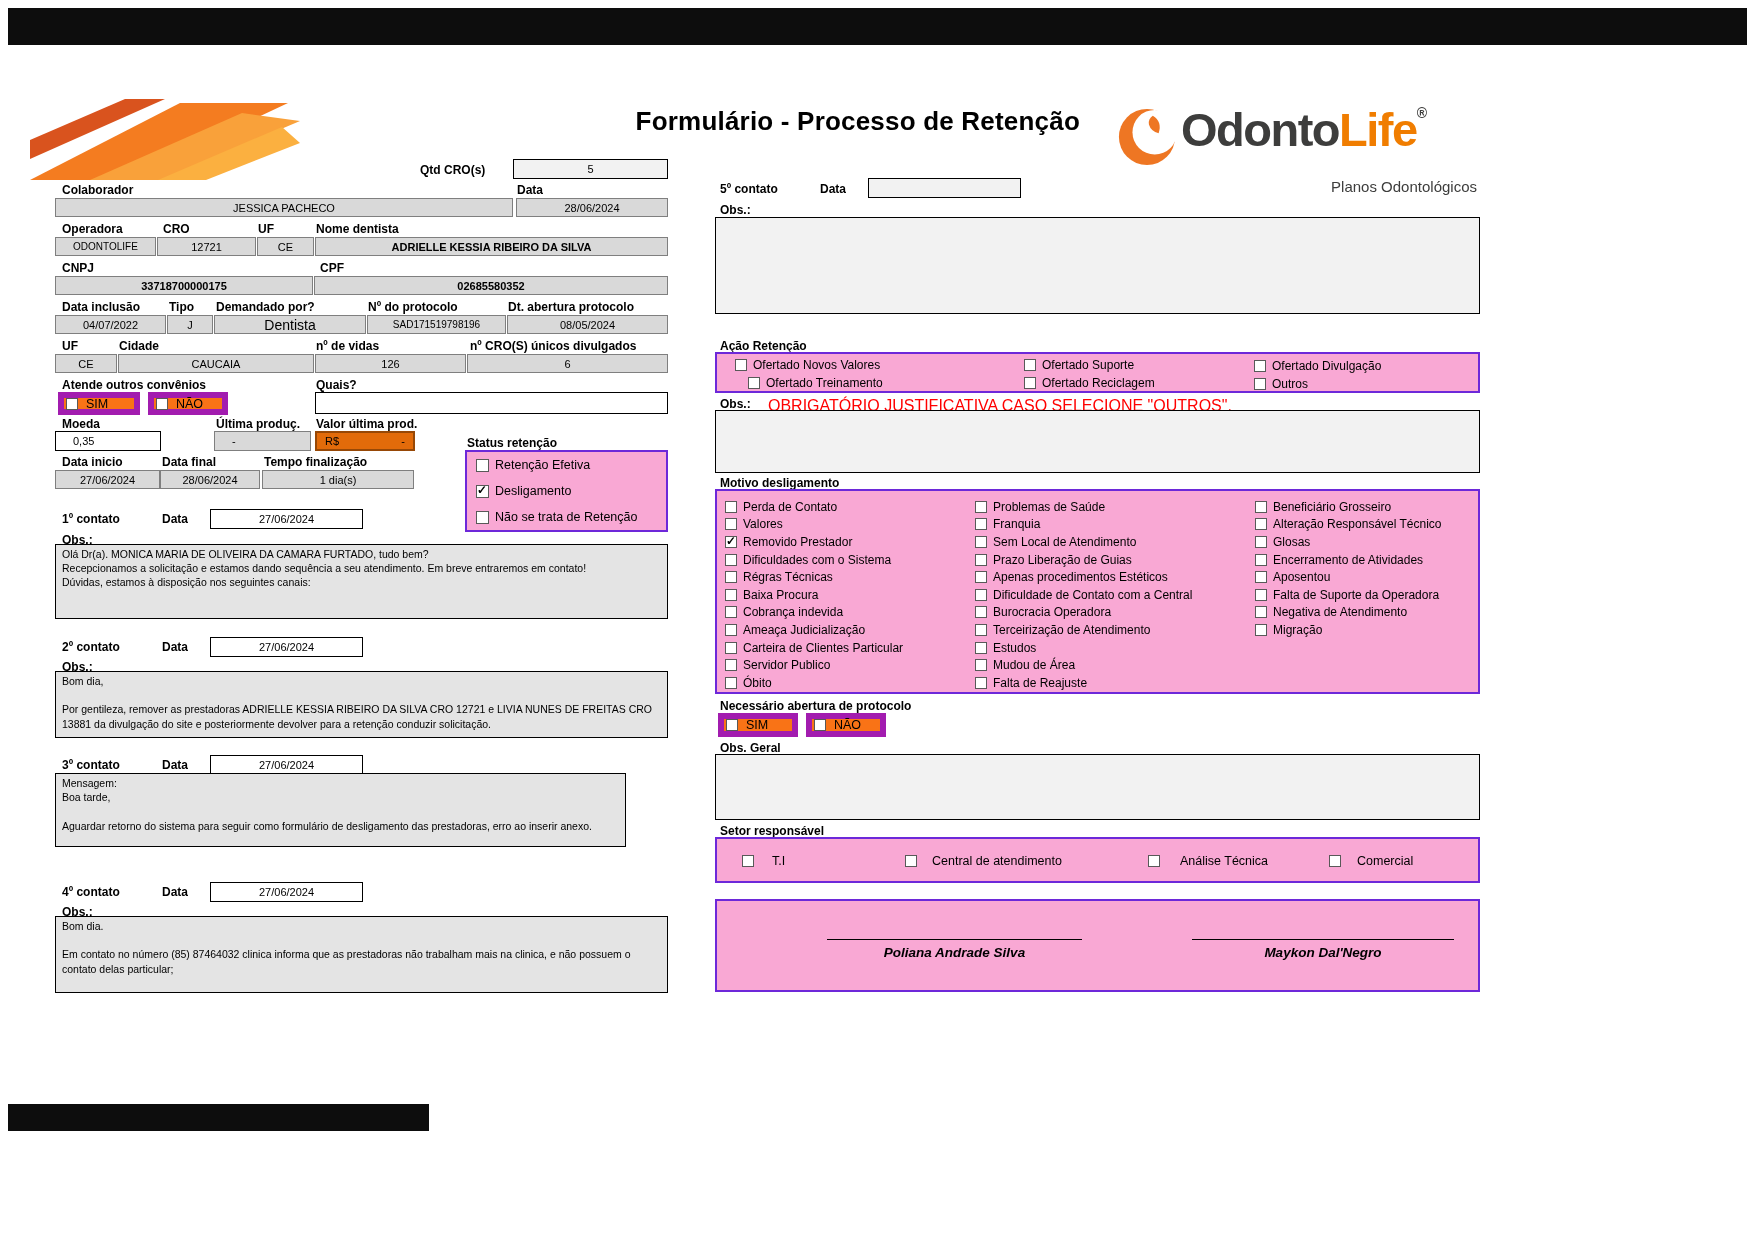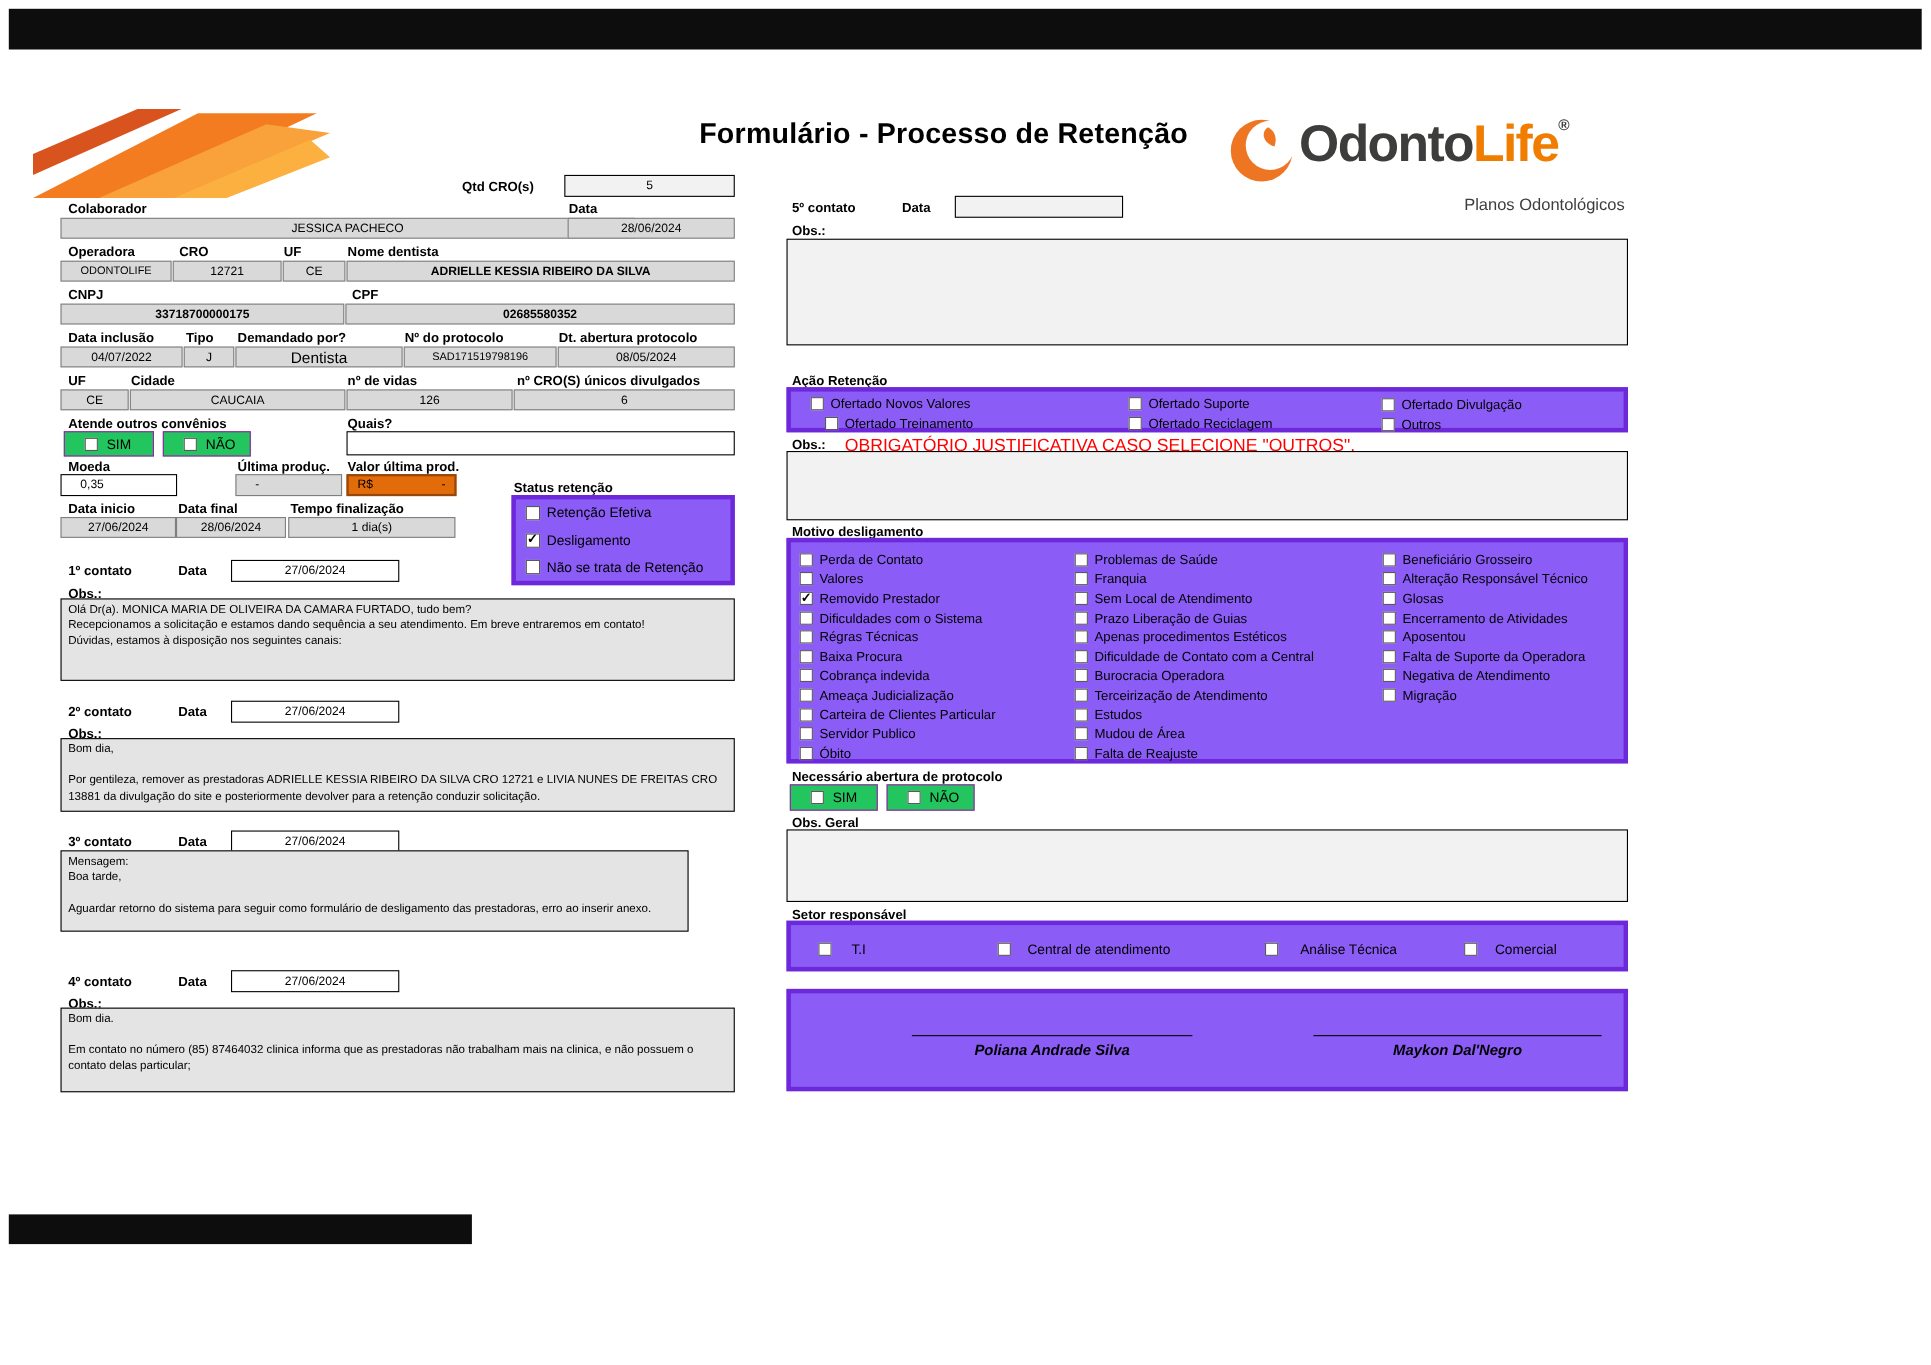--- a/index.html
+++ b/index.html
@@ -10,26 +10,26 @@
   .lbl{position:absolute;font-size:12px;font-weight:bold;white-space:nowrap}
   .fld{position:absolute;height:19px;background:var(--field-gray,#d9d9d9);border:1px solid #7f7f7f;display:flex;align-items:center;justify-content:center;font-size:11px;white-space:nowrap;overflow:hidden}
   .fld.white{background:#fff;border-color:#000}
   .fld.lt{background:#f2f2f2;border-color:#000}
   .fld.bold{font-weight:bold}
   .fld.leftalign{justify-content:flex-start;padding-left:17px}
   .fld.big{font-size:14px}
   .fld.small{font-size:10px}
   .obs{position:absolute;background:#e4e4e4;border:1px solid #000;font-size:10.5px;line-height:1.35;padding:2px 6px;white-space:pre-line;overflow:hidden}
   .obs.lt{background:#f2f2f2}
-  .box{position:absolute;border:4px solid #6d28d9;background:#8b5cf6}
+  .box{position:absolute;border:2px solid #6d28d9;background:#f9a8d4}
   .cb{width:12px;height:12px;min-width:12px;border:1px solid #595959;background:#fff;position:relative;display:inline-block}
   .cb.checked::after{content:"✓";position:absolute;left:0;top:-3px;font-size:12px;font-weight:bold;color:#000}
   .cbitem{display:flex;align-items:center;gap:6px;font-size:12px;white-space:nowrap}
   .cbitem.abs{position:absolute}
-  .cbbox{position:absolute;border:1px solid #a21caf;background:#22c55e;display:flex;align-items:center;gap:8px;padding-left:18px;font-size:12.5px}
+  .cbbox{position:absolute;border:6px solid #a21caf;background:#f97316;display:flex;align-items:center;gap:8px;padding-left:2px;font-size:12.5px}
   .title{position:absolute;left:380px;top:106px;width:700px;text-align:right;font-size:26px;font-weight:bold;letter-spacing:.2px}
   .brand-name{position:absolute;left:1181px;top:102px;font-size:47px;font-weight:bold;letter-spacing:-1.5px;white-space:nowrap}
   .brand-name .dark{color:#3d3d3c}
   .brand-name .orange{color:var(--brand-orange,#f07d00)}
   .brand-name .reg{font-size:14px;vertical-align:28px;letter-spacing:0;color:#3d3d3c}
   .brand-sub{position:absolute;left:1180px;top:178px;width:297px;text-align:right;font-size:15px;color:#3d3d3c}
   .warning{position:absolute;font-size:16px;font-weight:normal;color:var(--warning-red,#ff0000);white-space:nowrap}
   .orangefld{position:absolute;height:20px;background:var(--highlight-orange,#e26b0a);border:2px solid #974806;display:flex;align-items:center;justify-content:space-between;padding:0 8px;font-size:11px}
   .mcol{position:absolute;top:7px;display:flex;flex-direction:column}
   .mcol .cbitem{height:17.6px}
@@ -65,21 +65,21 @@
 <div class="brand-name">
   <span class="dark">Odonto</span><span class="orange">Life</span><span class="reg">®</span>
 </div>
 <div class="brand-sub">Planos Odontológicos</div>
 
 <div class="lbl" style="left:420px;top:163px">Qtd CRO(s)</div>
 <div class="fld lt" style="left:513px;top:159px;width:155px;height:20px">5</div>
 
 <div class="lbl" style="left:62px;top:183px">Colaborador</div>
 <div class="lbl" style="left:517px;top:183px">Data</div>
-<div class="fld" style="left:55px;top:198px;width:522px">JESSICA PACHECO</div>
+<div class="fld" style="left:55px;top:198px;width:458px">JESSICA PACHECO</div>
 <div class="fld" style="left:516px;top:198px;width:152px">28/06/2024</div>
 
 <div class="lbl" style="left:62px;top:222px">Operadora</div>
 <div class="lbl" style="left:163px;top:222px">CRO</div>
 <div class="lbl" style="left:258px;top:222px">UF</div>
 <div class="lbl" style="left:316px;top:222px">Nome dentista</div>
 <div class="fld small" style="left:55px;top:237px;width:101px">ODONTOLIFE</div>
 <div class="fld" style="left:157px;top:237px;width:99px">12721</div>
 <div class="fld" style="left:257px;top:237px;width:57px">CE</div>
 <div class="fld bold" style="left:315px;top:237px;width:353px">ADRIELLE KESSIA RIBEIRO DA SILVA</div>

